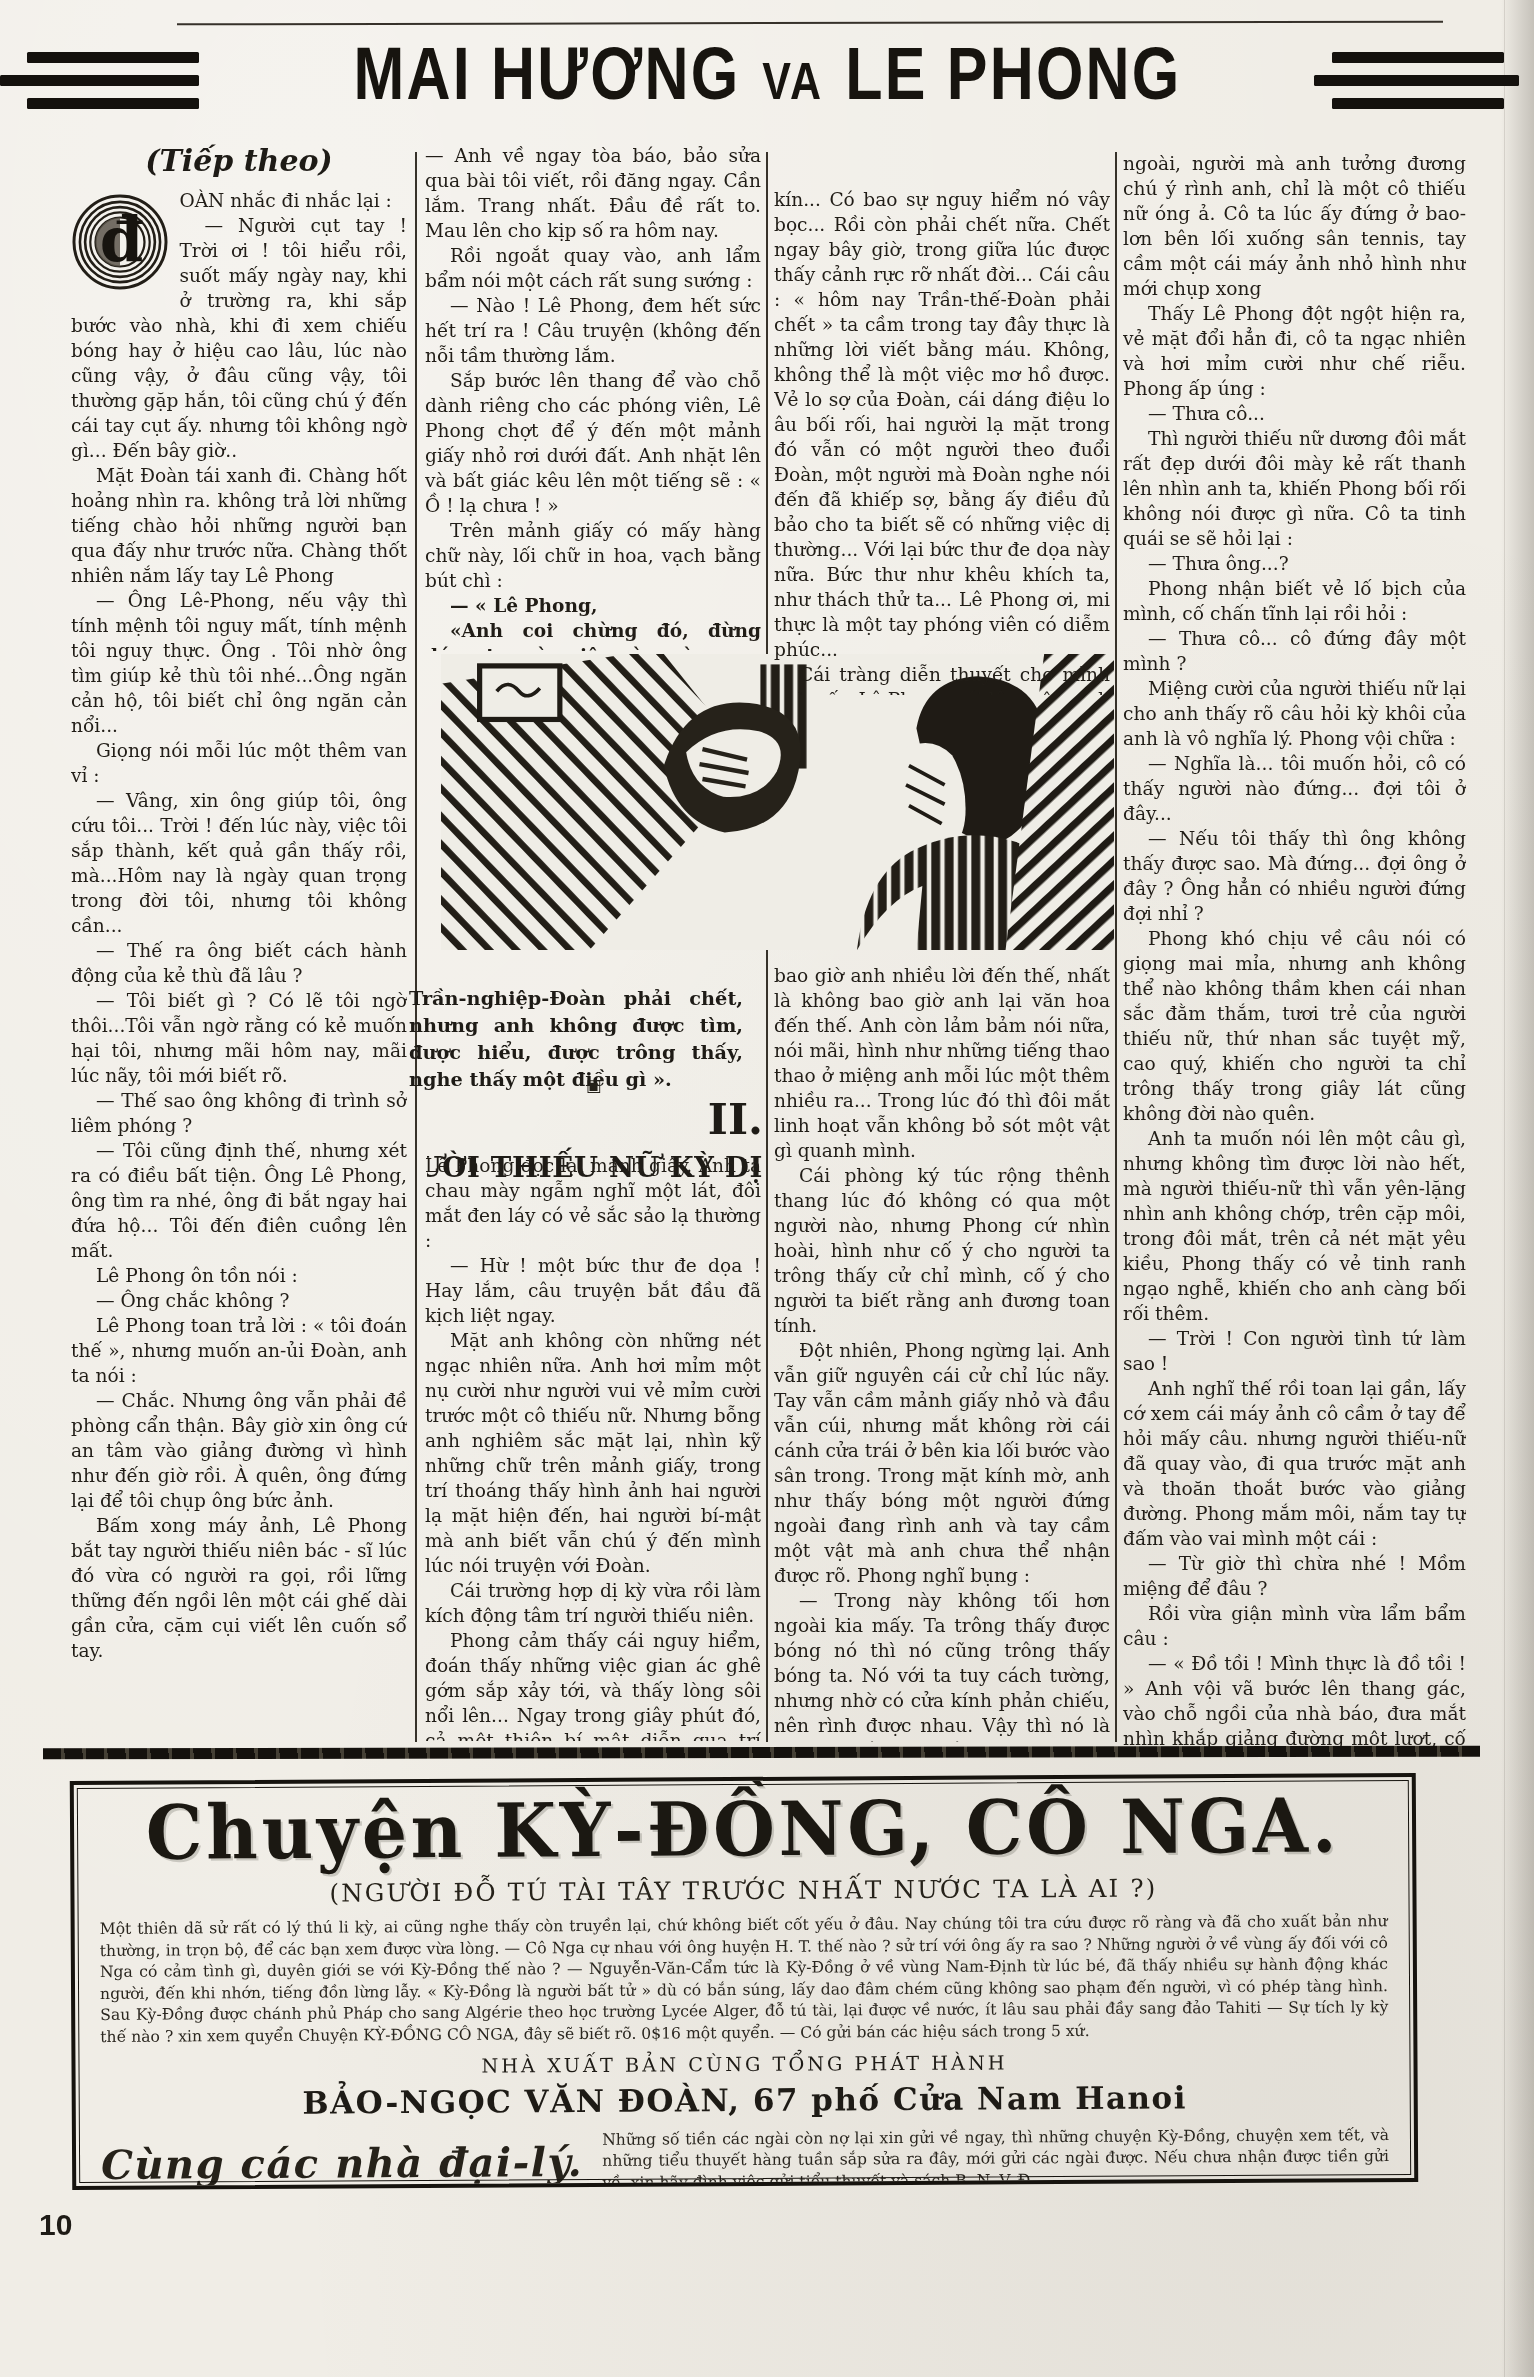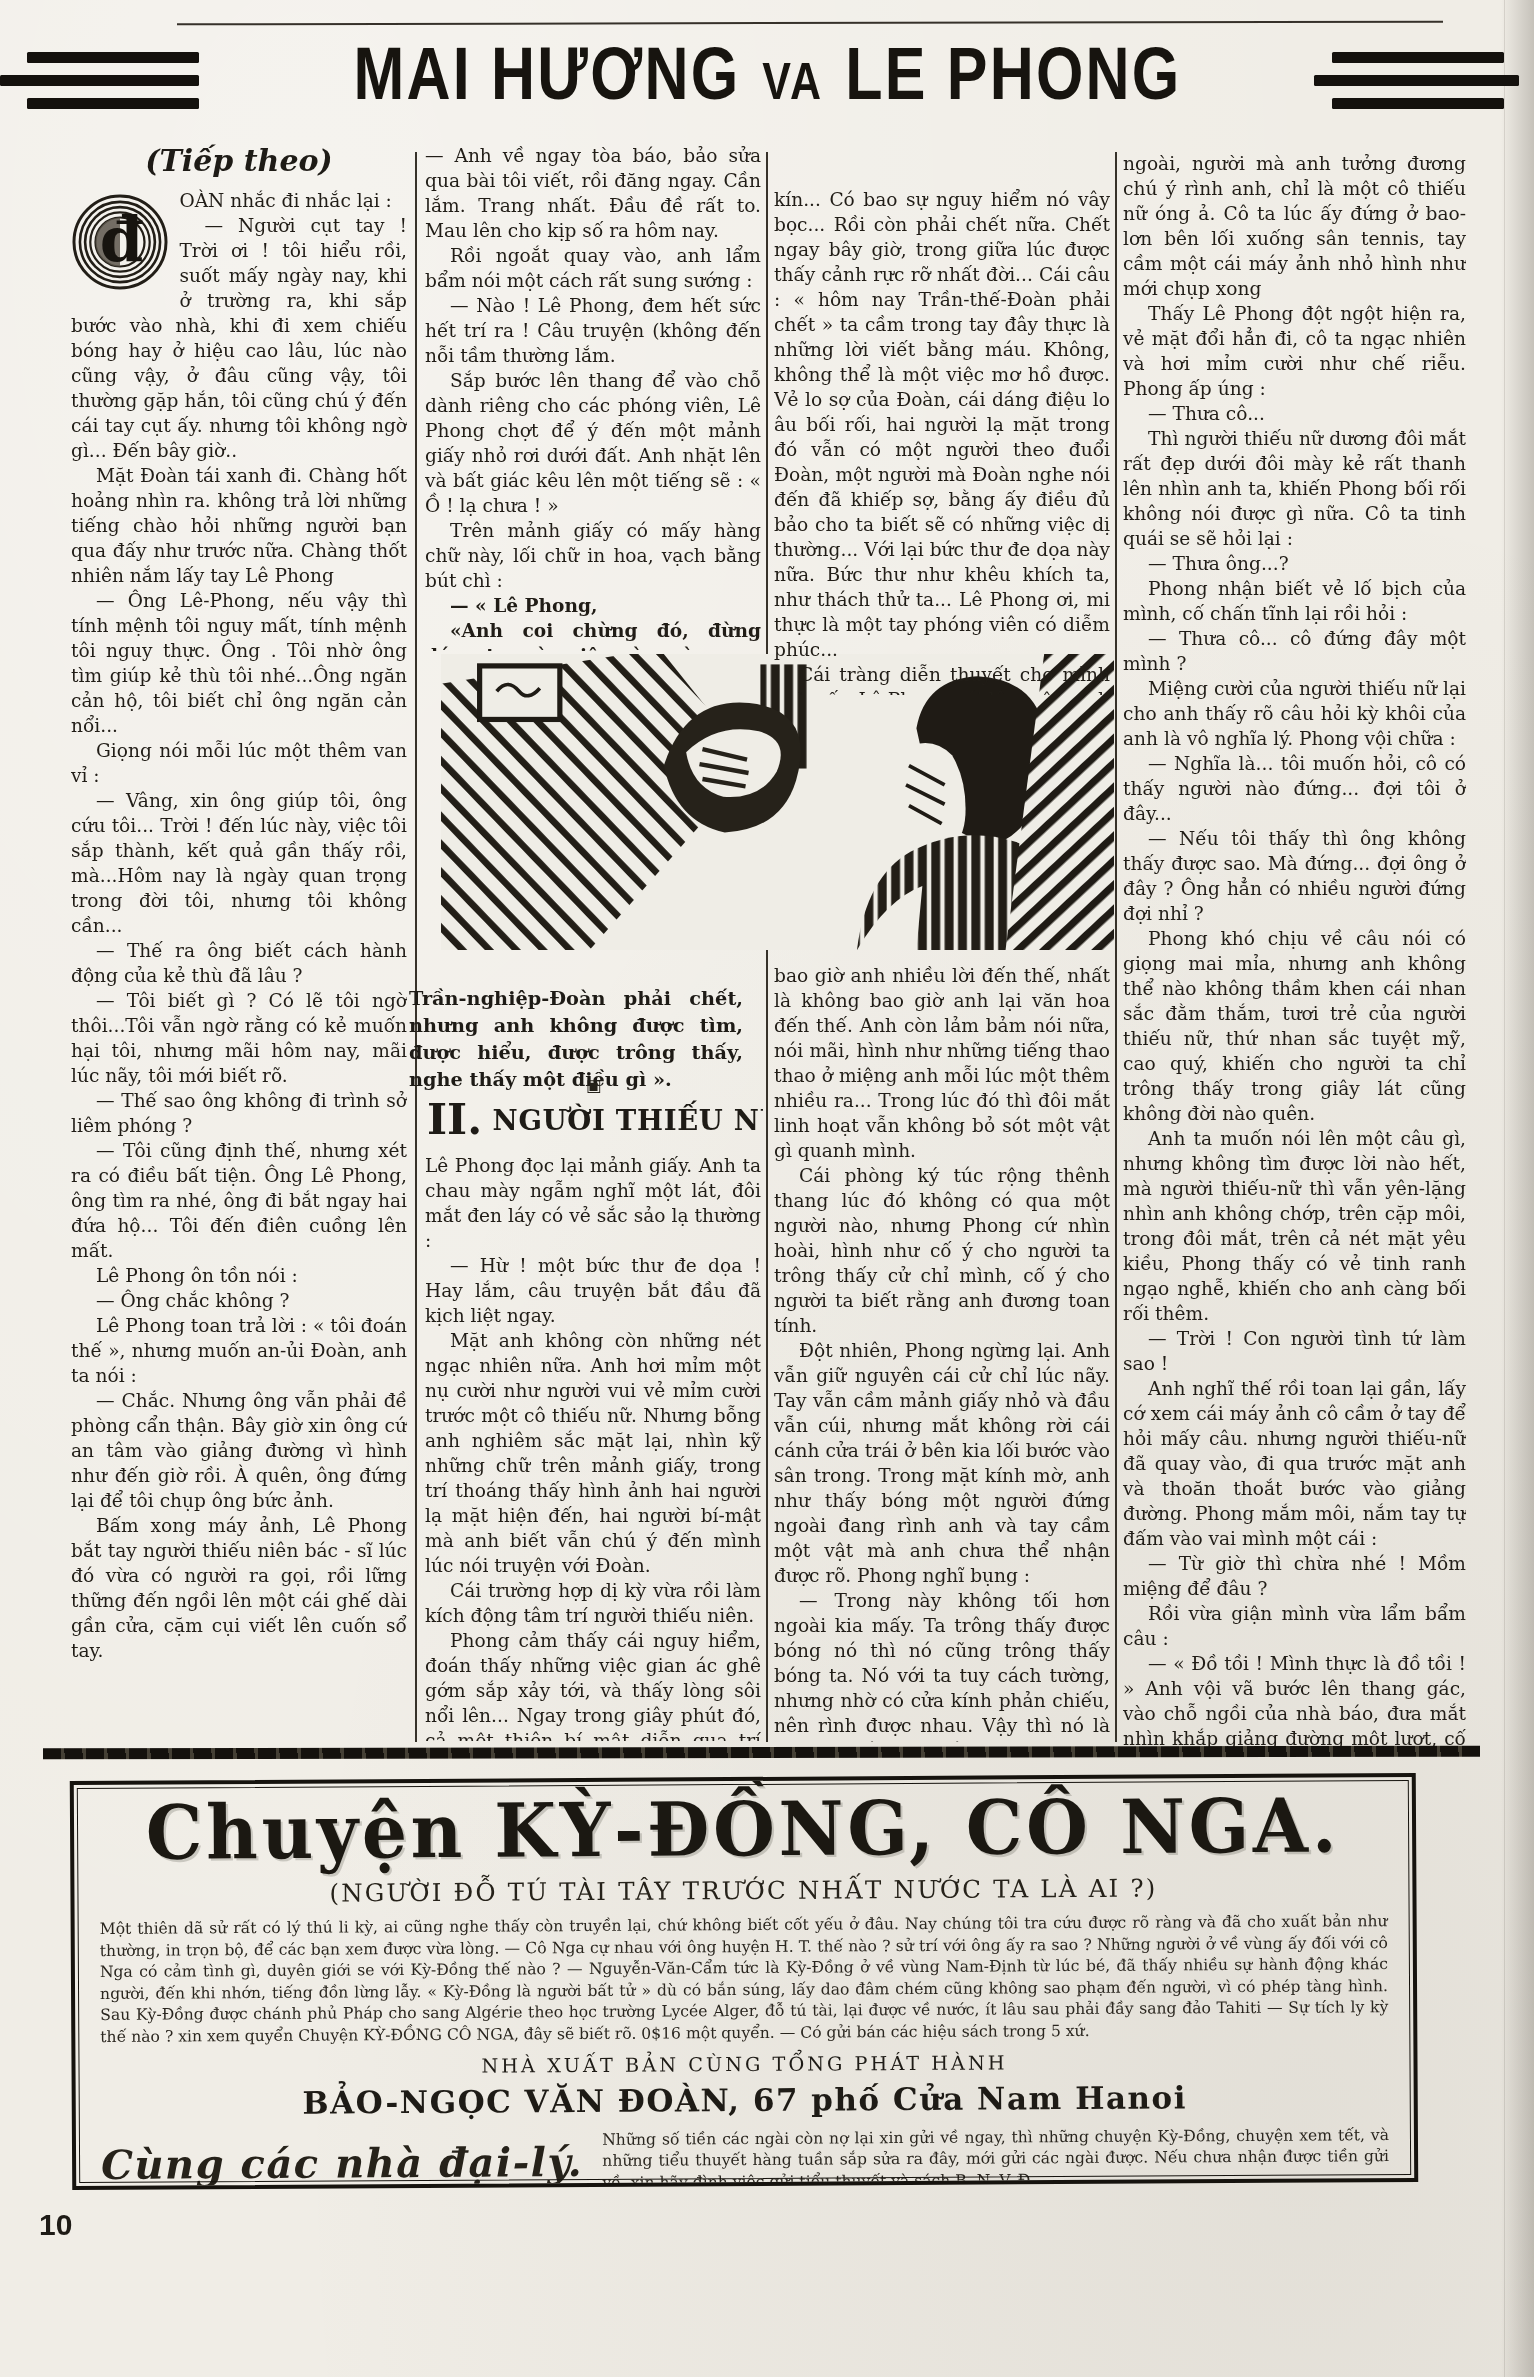--- a/index.html
+++ b/index.html
@@ -46,21 +46,21 @@
   .s-b{font-weight:bold;}
   .s-ni{text-indent:0;}
   .col-rule{position:absolute;width:1.5px;background:#37322a;top:152px;height:1590px;}
   .rule-1{left:415px;}
   .rule-2{left:766px;}
   .rule-3{left:1115px;}
 
   .continued{font-weight:bold;font-style:italic;font-size:30px;text-align:center;margin:0 0 10.4px 0;}
   .dropcap{float:left;width:98px;height:98px;margin:4.5px 10.4px 1.5px 0;}
 
-  .section-head{position:absolute;left:427px;top:1098px;width:336px;display:flex;align-items:center;gap:10.4px;overflow:hidden;}
+  .section-head{position:absolute;left:427px;top:1098px;width:336px;display:flex;align-items:flex-end;gap:10.4px;overflow:hidden;flex-direction:column;}
   .section-head .numeral{font-size:43px;font-weight:bold;line-height:43px;}
   .section-head .stitle{font-size:27.5px;font-weight:bold;letter-spacing:0.7px;white-space:nowrap;}
 
   .caption{position:absolute;left:409px;top:966px;width:334px;font-weight:bold;font-size:19.3px;line-height:27px;text-align:justify;}
   .ornament{text-align:center;font-size:16.3px;line-height:19.3px;color:#26221b;}
   .orn-col2{position:absolute;left:427px;top:1076px;width:334px;}
 
   
   .illustration{position:absolute;left:441px;top:654px;width:673px;height:296px;background:#efede6;}
   .illustration svg{display:block;width:100%;height:100%;}

